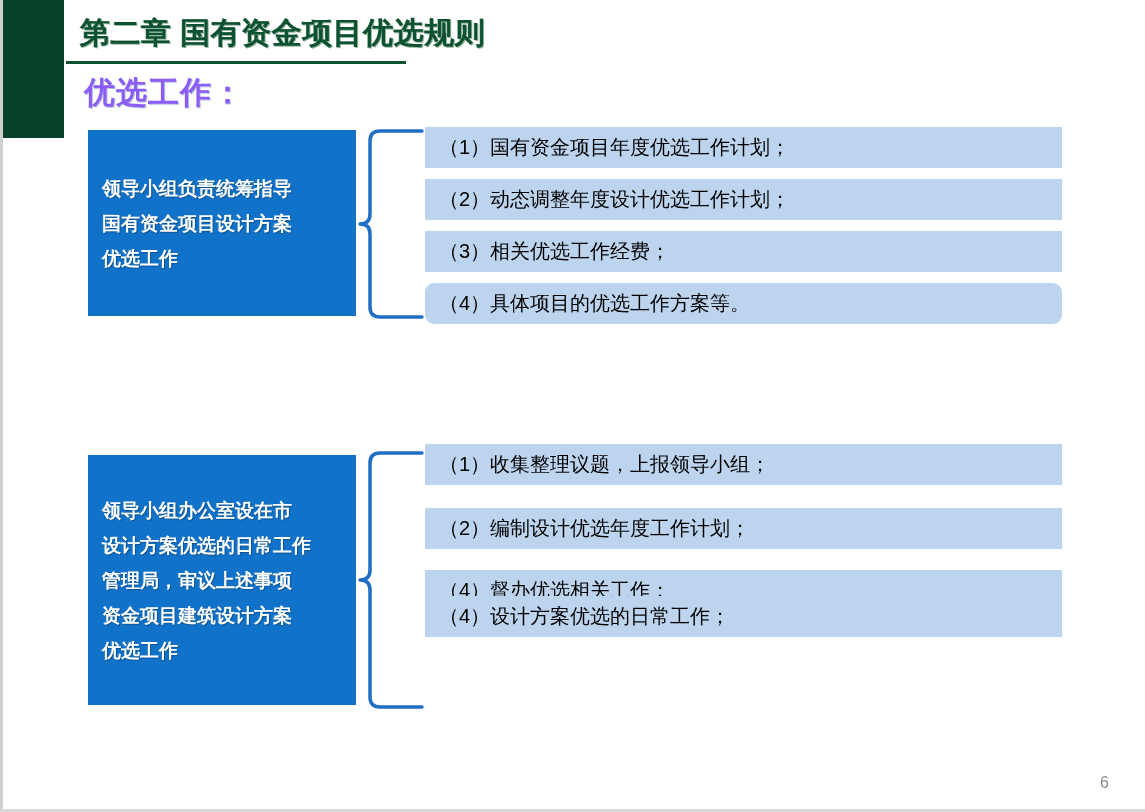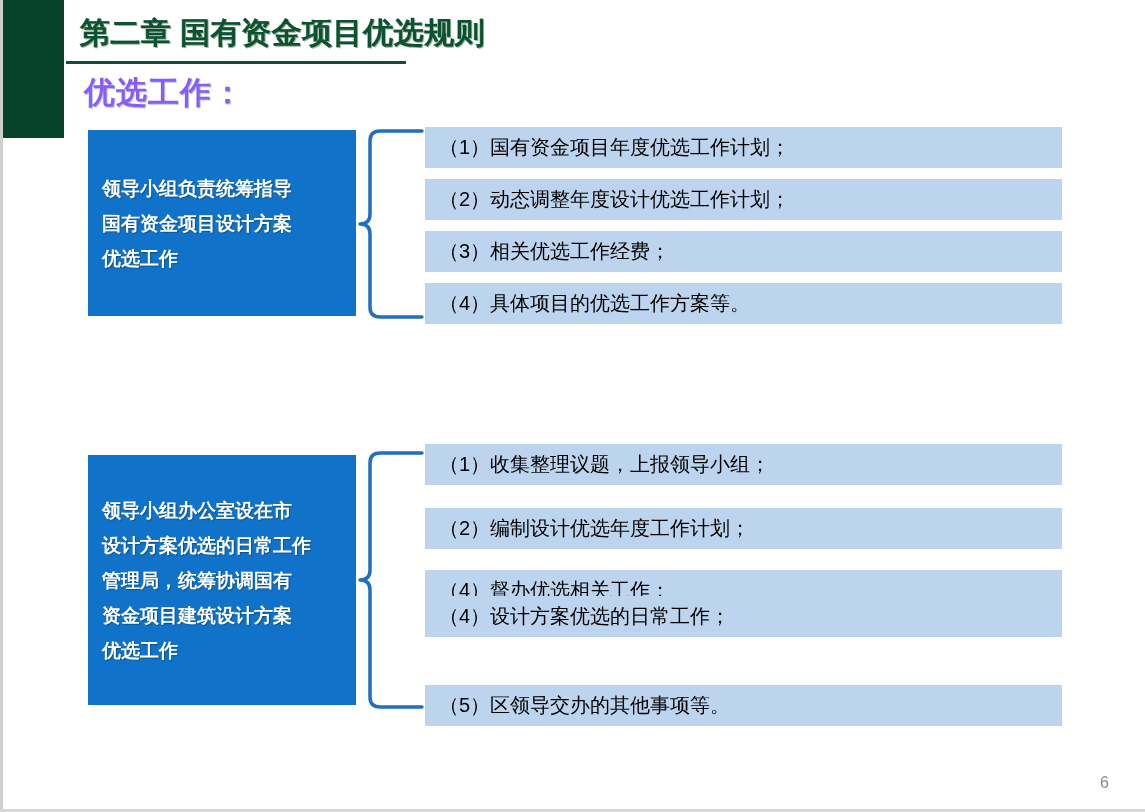--- a/index.html
+++ b/index.html
@@ -161,36 +161,35 @@
     <div class="bb-line">优选工作</div>
   </div>
 
   <svg class="brace" style="left:356px; top:126px;" width="70" height="196" viewBox="0 0 70 196" fill="none">
     <path d="M66 5 L24 5 Q14 5 14 15 L14 88 Q14 98 4 98 Q14 98 14 108 L14 181 Q14 191 24 191 L66 191" stroke="#1F6FC4" stroke-width="3.5" fill="none" stroke-linecap="round" stroke-linejoin="round"></path>
   </svg>
 
   <div class="item-bar" style="top:127px;">（1）国有资金项目年度优选工作计划；</div>
   <div class="item-bar" style="top:179px;">（2）动态调整年度设计优选工作计划；</div>
   <div class="item-bar" style="top:231px;">（3）相关优选工作经费；</div>
-  <div class="item-bar" style="top:283px;">（4）具体项目的优选工作方案等。</div>
+  <div class="item-bar" style="top:283px;border-radius:9px;">（4）具体项目的优选工作方案等。</div>
 
 
   <div class="blue-box" id="blue-box-2">
     <div class="bb-line">领导小组办公室设在市</div>
     <div class="bb-line">设计方案优选的日常工作</div>
-    <div class="bb-line">管理局，统筹协调国有</div>
+    <div class="bb-line">管理局，审议上述事项</div>
     <div class="bb-line">资金项目建筑设计方案</div>
     <div class="bb-line">优选工作</div>
   </div>
 
   <svg class="brace" style="left:356px; top:448px;" width="70" height="264" viewBox="0 0 70 264" fill="none">
     <path d="M66 5 L24 5 Q14 5 14 15 L14 122 Q14 132 4 132 Q14 132 14 142 L14 249 Q14 259 24 259 L66 259" stroke="#1F6FC4" stroke-width="3.5" fill="none" stroke-linecap="round" stroke-linejoin="round"></path>
   </svg>
 
   <div class="item-bar" style="top:444px;">（1）收集整理议题，上报领导小组；</div>
   <div class="item-bar" style="top:508px;">（2）编制设计优选年度工作计划；</div>
   <div class="item-bar" style="top:570px;">（4）督办优选相关工作；</div>
   <div class="item-bar" style="top:596px;">（4）设计方案优选的日常工作；</div>
-  <div class="item-bar" style="top:685px;">（5）区领导交办的其他事项等。</div>
 
   <div class="page-number">6</div>
 
 </div>
 
 </body></html>

